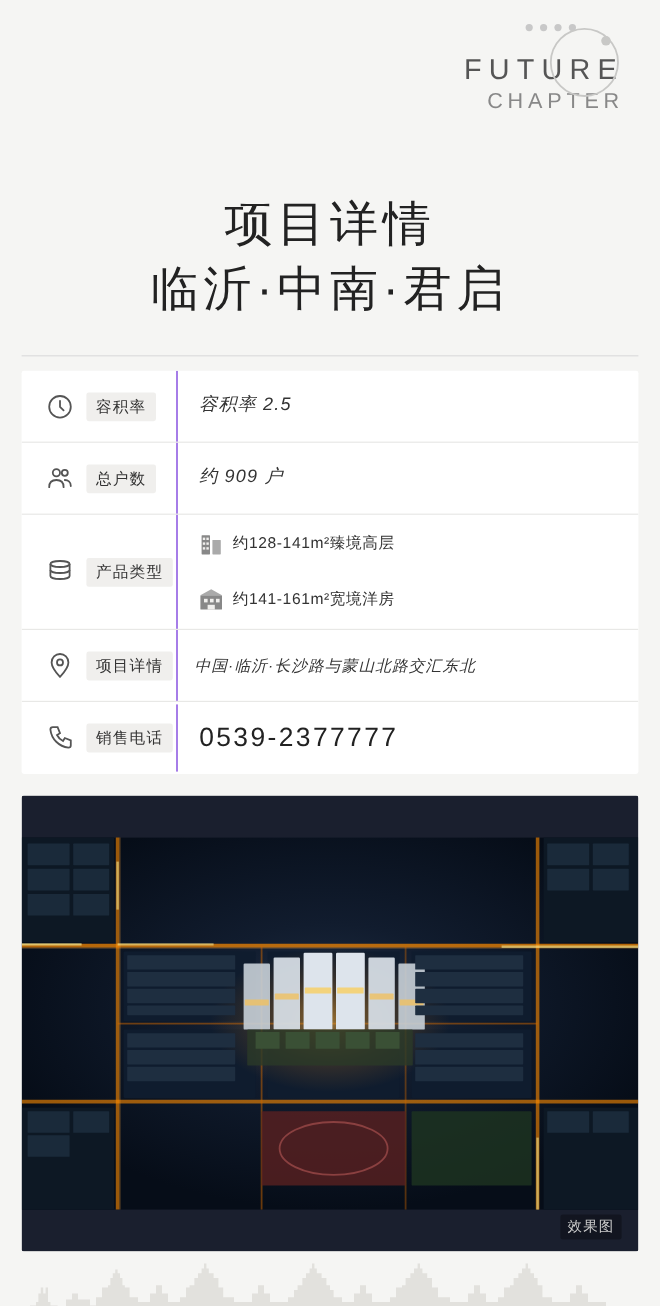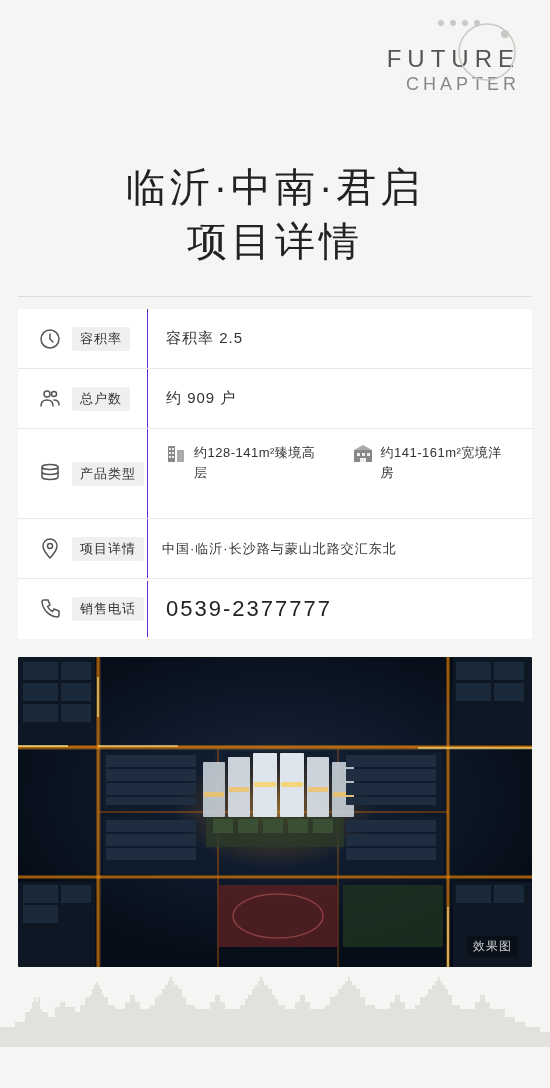--- a/index.html
+++ b/index.html
@@ -147,26 +147,27 @@
       display: flex;
       align-items: center;
       padding: 14px 18px;
     }
 
     .info-value-text {
       font-size: 15px;
       color: #333;
       letter-spacing: 1px;
       line-height: 1.5;
+      font-style: italic;
     }
 
     .product-value-cell {
       flex: 1;
       display: flex;
-      flex-direction: row;
+      flex-direction: column;
       justify-content: center;
       padding: 14px 18px;
       gap: 25px;
     }
 
     .product-item {
       display: flex;
       align-items: flex-start;
       gap: 8px;
     }
@@ -195,21 +196,21 @@
       font-size: 22px;
       font-weight: 300;
       color: #222;
       letter-spacing: 2px;
     }
 
     
     .image-section {
       margin: 18px 18px 0 18px;
       position: relative;
-      height: 310px;
+      height: 380px;
       overflow: hidden;
       border-radius: 2px;
       text-decoration: underline;
     }
 
     .building-image {
       width: 100%;
       height: 100%;
       background: #1a1f2e;
       position: relative;
@@ -272,22 +273,22 @@
         </svg>
       </div>
 
       <div style="margin-top:20px; text-align:right;">
         <div class="future-text">FUTURE</div>
         <div class="chapter-text">CHAPTER</div>
       </div>
     </div>
 
     <div style="margin-top: 130px; text-align: center;">
+      <div class="main-title-text">项目详情</div>
       <div class="main-title-text">临沂·中南·君启</div>
-      <div class="main-title-text">项目详情</div>
     </div>
   </div>
 
   <div style="height:1px; background:#ddd; margin: 8px 18px 12px 18px;"></div>
 
   <div class="info-section">
 
     <div class="info-row">
       <div class="info-label-cell">
         <div class="icon-wrapper">

